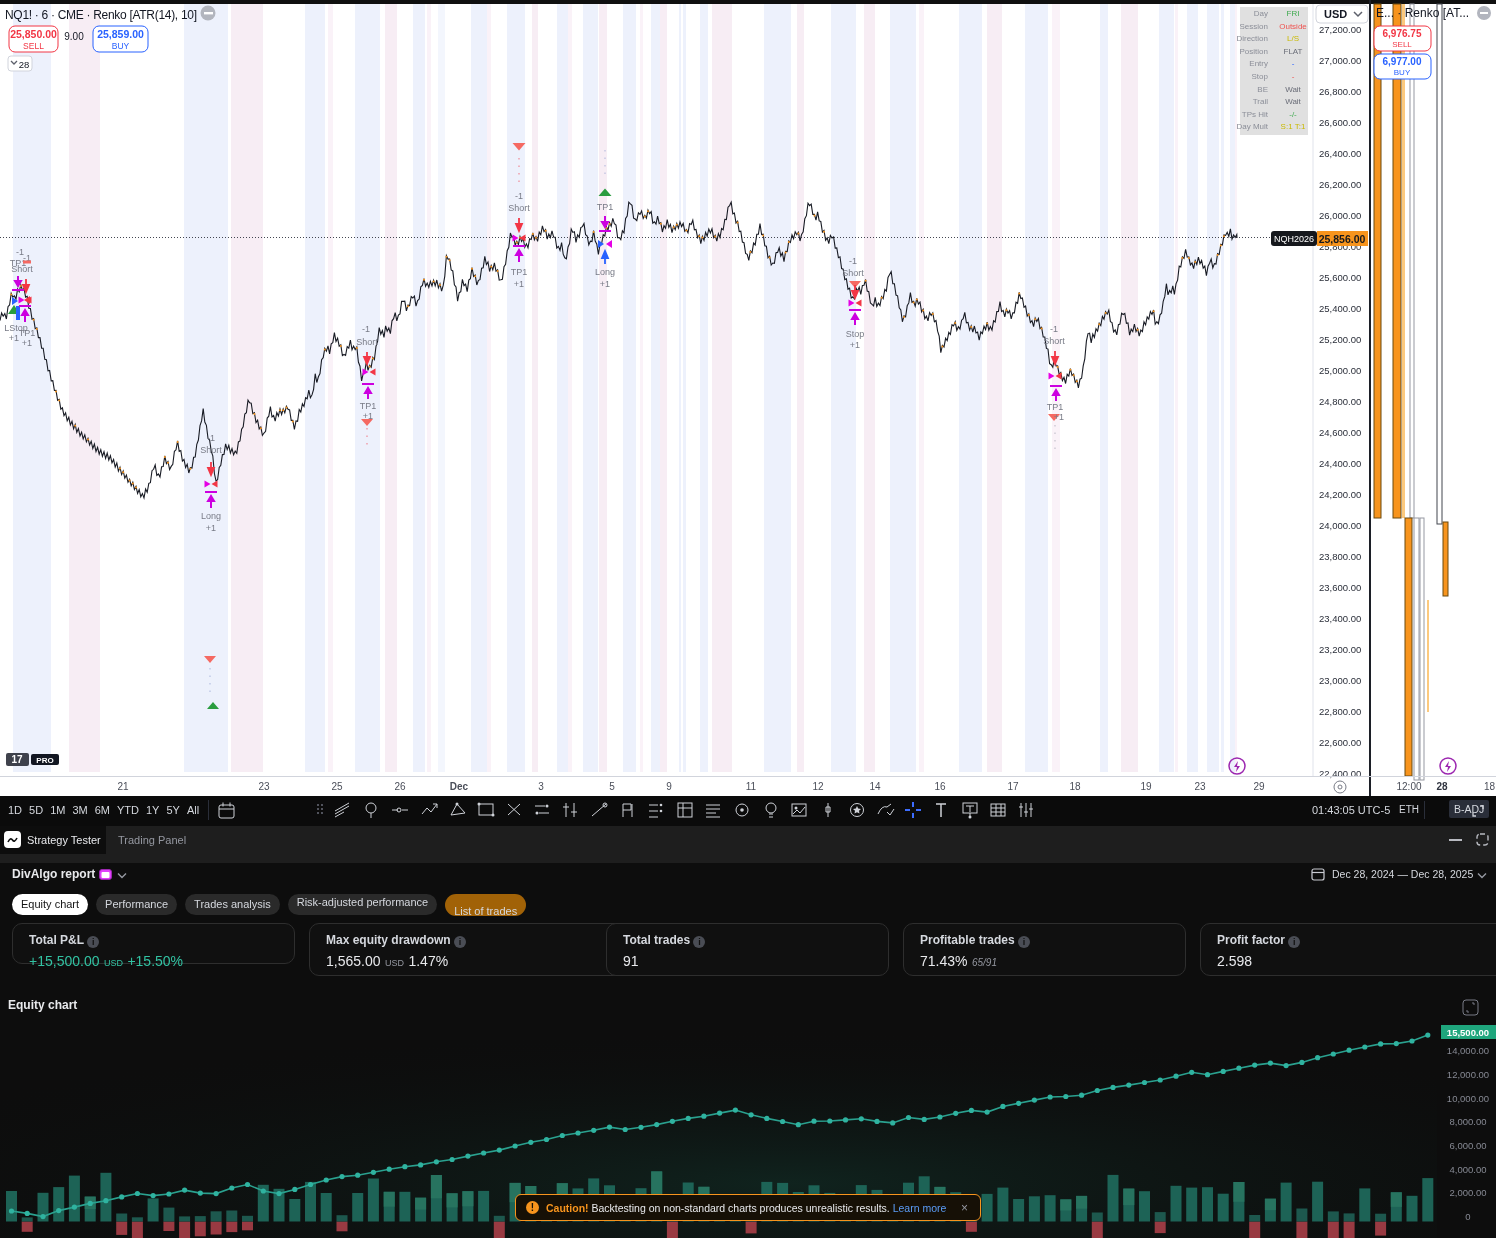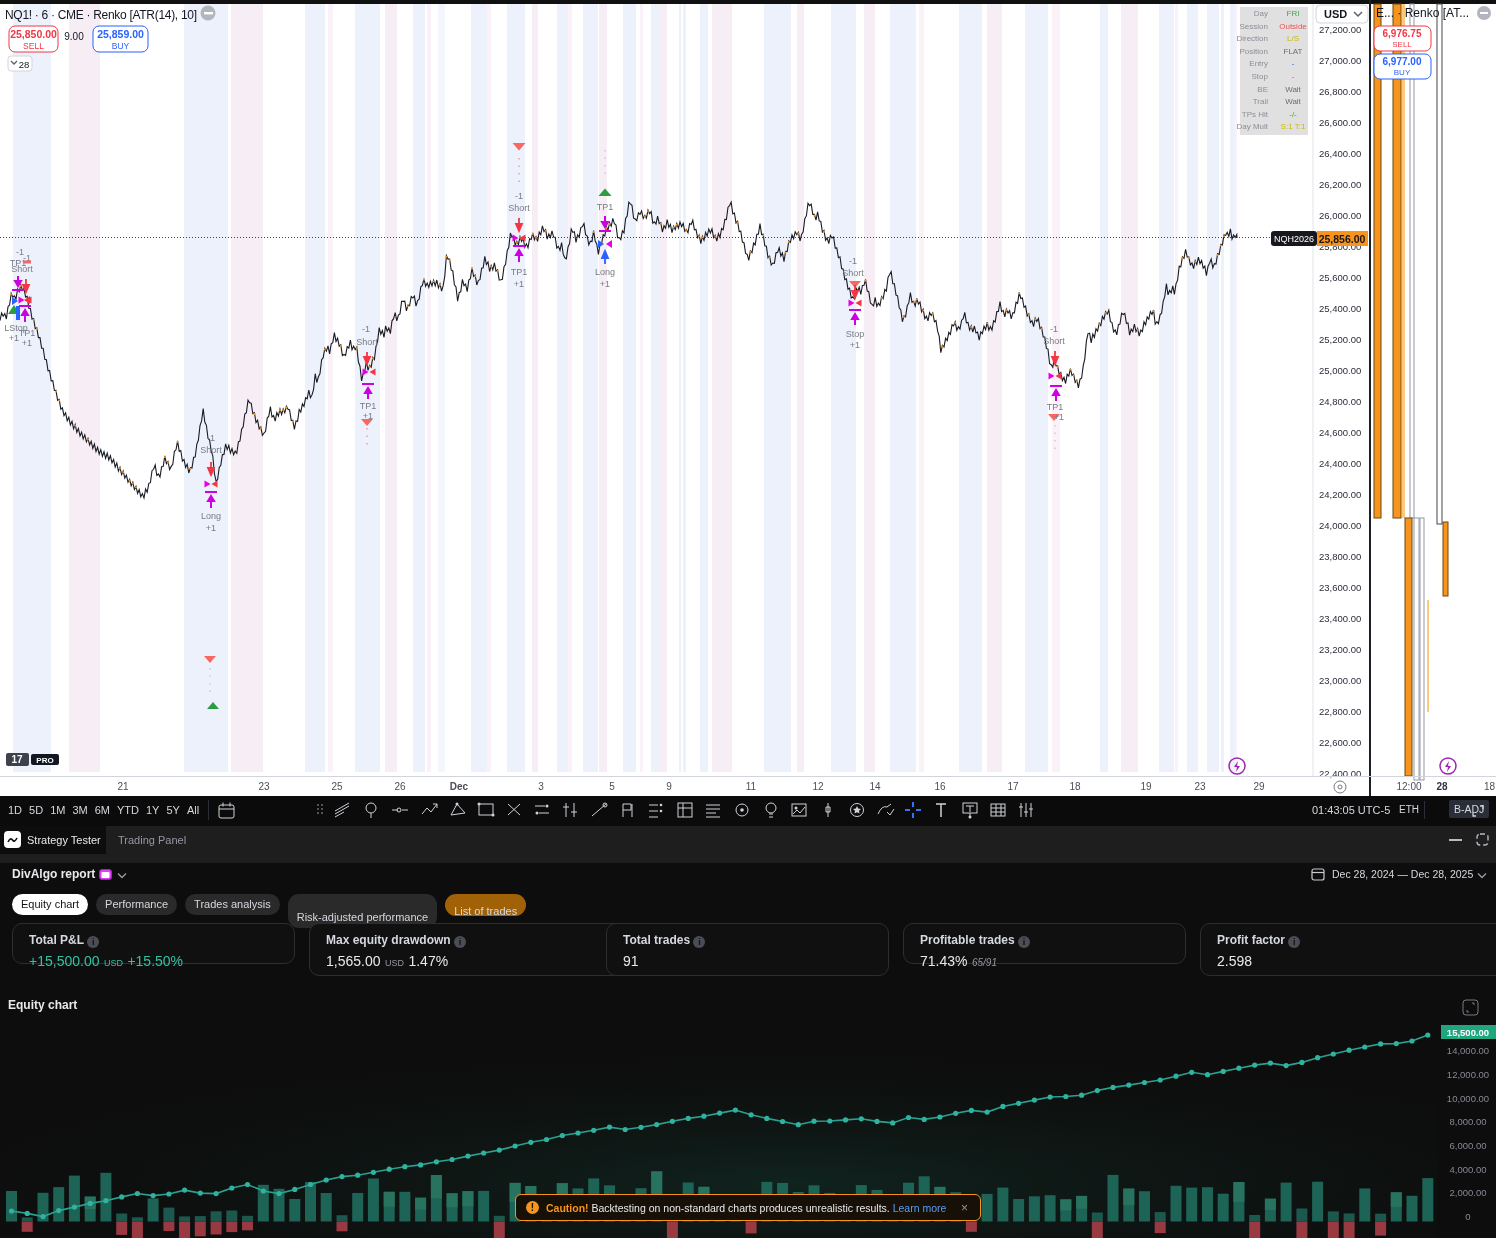--- a/index.html
+++ b/index.html
@@ -459,36 +459,36 @@
   </svg>
 <div class="abs" style="left:1332px;top:868px;color:#d5d8de;font-size:10.5px;white-space:nowrap;">Dec 28, 2024 — Dec 28, 2025</div>
 <svg class="abs" style="left:1477px;top:872px" width="10" height="8">
     <path d="M1 1.5 l4 4 l4 -4" stroke="#9598a1" fill="none" stroke-width="1.4"></path>
   </svg>
 
 <div class="abs" style="left:12px;top:894px;height:21px;display:flex;gap:8px;">
   <div style="background:#fff;color:#141414;border-radius:11px;font-size:11px;padding:3.5px 9px;white-space:nowrap;">Equity chart</div>
   <div style="background:#2a2a2a;color:#d5d8de;border-radius:11px;font-size:11px;padding:3.5px 9px;white-space:nowrap;">Performance</div>
   <div style="background:#2a2a2a;color:#d5d8de;border-radius:11px;font-size:11px;padding:3.5px 9px;white-space:nowrap;">Trades analysis</div>
-  <div style="background:#2a2a2a;color:#d5d8de;border-radius:11px;font-size:11px;padding:17px 9px;white-space:nowrap;">Risk-adjusted performance</div>
+  <div style="background:#2a2a2a;color:#d5d8de;border-radius:11px;font-size:11px;padding:2px 9px;white-space:nowrap;">Risk-adjusted performance</div>
   <div style="background:#a16207;color:#d5d8de;border-radius:11px;font-size:11px;padding:11px 9px;white-space:nowrap;">List of trades</div>
 </div>
 <div class="abs" style="left:12px;top:923px;width:283px;height:41px;border:1px solid #2e2e2e;border-radius:10px;background:#101010;">
   <div style="margin:9px 0 0 16px;color:#d5d8de;font-size:12px;font-weight:bold;">Total P&amp;L <span style="display:inline-block;width:12px;height:12px;border-radius:50%;background:#4a4d55;color:#101010;font-size:9px;text-align:center;line-height:12px;font-weight:bold;vertical-align:-1px;">i</span></div>
   <div style="margin:4px 0 0 16px;"><span style="color:#32c3a3;font-size:14px;">+15,500.00</span> <span style="color:#32c3a3;font-size:9px;">USD</span> <span style="color:#32c3a3;font-size:14px;">+15.50%</span></div>
 </div>
 <div class="abs" style="left:309px;top:923px;width:319px;height:53px;border:1px solid #2e2e2e;border-radius:10px;background:#101010;">
   <div style="margin:9px 0 0 16px;color:#d5d8de;font-size:12px;font-weight:bold;">Max equity drawdown <span style="display:inline-block;width:12px;height:12px;border-radius:50%;background:#4a4d55;color:#101010;font-size:9px;text-align:center;line-height:12px;font-weight:bold;vertical-align:-1px;">i</span></div>
   <div style="margin:4px 0 0 16px;"><span style="color:#e8e9ec;font-size:14px;">1,565.00</span> <span style="color:#9598a1;font-size:9px;">USD</span> <span style="color:#e8e9ec;font-size:14px;">1.47%</span></div>
 </div>
 <div class="abs" style="left:606px;top:923px;width:283px;height:53px;border:1px solid #2e2e2e;border-radius:10px;background:#101010;">
   <div style="margin:9px 0 0 16px;color:#d5d8de;font-size:12px;font-weight:bold;">Total trades <span style="display:inline-block;width:12px;height:12px;border-radius:50%;background:#4a4d55;color:#101010;font-size:9px;text-align:center;line-height:12px;font-weight:bold;vertical-align:-1px;">i</span></div>
   <div style="margin:4px 0 0 16px;"><span style="color:#e8e9ec;font-size:14px;">91</span></div>
 </div>
-<div class="abs" style="left:903px;top:923px;width:283px;height:41px;border:1px solid #2e2e2e;border-radius:10px;background:#101010;">
+<div class="abs" style="left:903px;top:923px;width:283px;height:53px;border:1px solid #2e2e2e;border-radius:10px;background:#101010;">
   <div style="margin:9px 0 0 16px;color:#d5d8de;font-size:12px;font-weight:bold;">Profitable trades <span style="display:inline-block;width:12px;height:12px;border-radius:50%;background:#4a4d55;color:#101010;font-size:9px;text-align:center;line-height:12px;font-weight:bold;vertical-align:-1px;">i</span></div>
   <div style="margin:4px 0 0 16px;"><span style="color:#e8e9ec;font-size:14px;">71.43%</span> <span style="color:#9598a1;font-size:10px;font-style:italic;">65/91</span></div>
 </div>
 <div class="abs" style="left:1200px;top:923px;width:319px;height:53px;border:1px solid #2e2e2e;border-radius:10px;background:#101010;">
   <div style="margin:9px 0 0 16px;color:#d5d8de;font-size:12px;font-weight:bold;">Profit factor <span style="display:inline-block;width:12px;height:12px;border-radius:50%;background:#4a4d55;color:#101010;font-size:9px;text-align:center;line-height:12px;font-weight:bold;vertical-align:-1px;">i</span></div>
   <div style="margin:4px 0 0 16px;"><span style="color:#e8e9ec;font-size:14px;">2.598</span></div>
 </div>
 <div class="abs" style="left:8px;top:998px;color:#e8e9ec;font-size:12px;font-weight:bold;">Equity chart</div>
 <svg class="abs" style="left:1462px;top:999px" width="18" height="18">
     <rect x="1" y="1" width="15" height="15" rx="3" fill="none" stroke="#787b86"></rect>

